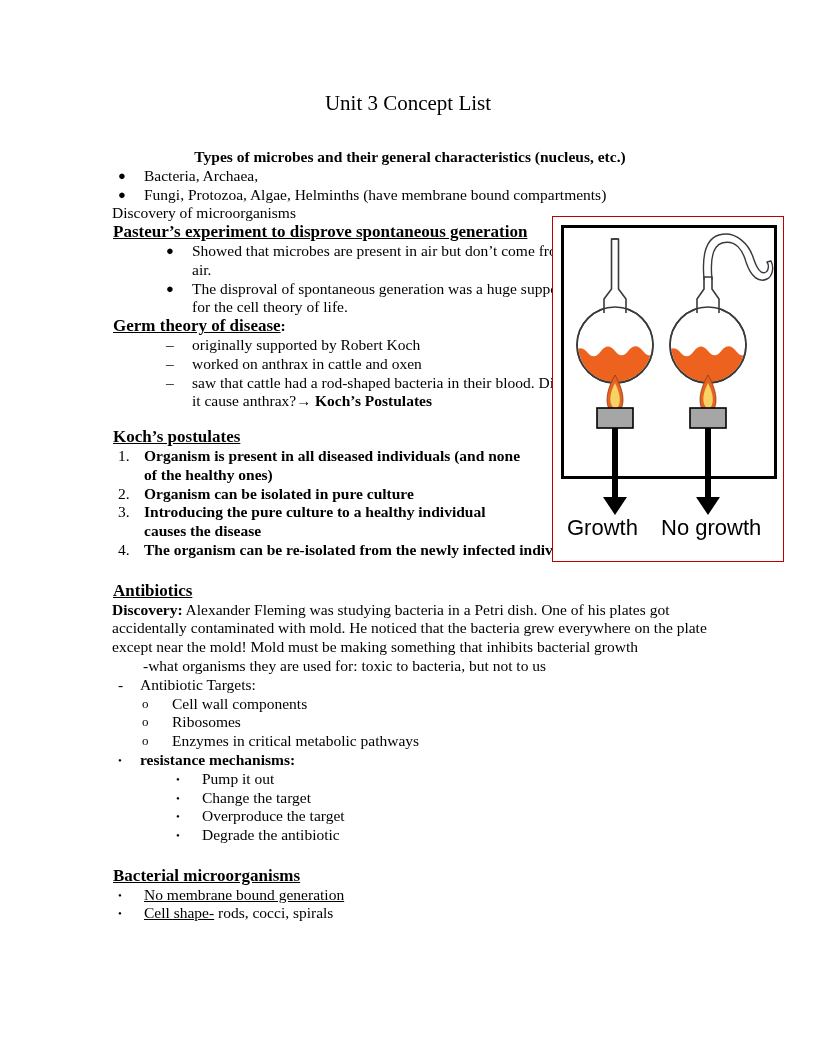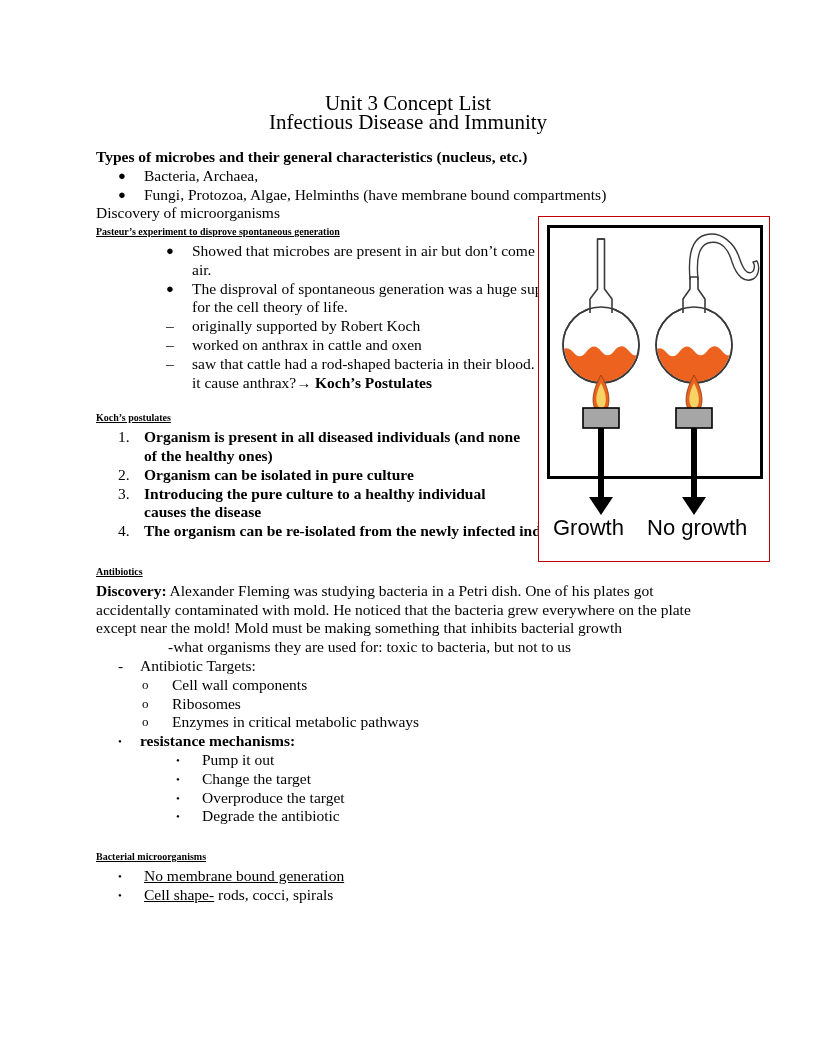--- a/index.html
+++ b/index.html
@@ -42,27 +42,29 @@
     font-size: 15.5px;
     line-height: 18.8px;
   }
   .bold { font-weight: bold; }
   .u-seg { text-decoration: underline; }
 
   
   .head-bold {
     font-weight: bold;
     font-size: 15.5px;
+    text-align: center;
   }
   .head-bold-u {
     font-weight: bold;
-    font-size: 10px;
+    font-size: 17px;
     text-decoration: underline;
-  }
-  .plain { font-size: 15.5px; }
+    margin-left: 17px;
+  }
+  .plain { font-size: 15.5px; margin-left: 16px; }
 
   
   .row {
     display: flex;
     align-items: flex-start;
   }
   .mk {
     flex: 0 0 auto;
     text-align: left;
   }
@@ -78,33 +80,33 @@
   .mk-sdot  { width: 26px; font-size: 11px; }
   .mk-hy    { width: 22px; }
 
   .block-b1 { margin-left: 22px; }
   .block-b2 { margin-left: 70px; }
   .block-num{ margin-left: 22px; }
   .block-dash{margin-left: 70px; }
   .block-o  { margin-left: 46px; }
   .block-sdot{margin-left: 80px; }
   .block-hy { margin-left: 22px; }
-  .block-tab{ margin-left: 72px; }
+  .block-tab{ margin-left: 47px; }
   .gap-md { height: 17px; }
   .gap-lg { height: 22px; }
 
   .narrow-col { width: 408px; }  
   .narrow-col-2 { width: 412px; }
 
   .arrow-b { font-weight: bold; font-size: 15px; }
 
   
   .figure {
     position: absolute;
-    left: 538px;
+    left: 552px;
     top: 216px;
     width: 232px;
     height: 346px;
     border: 1.5px solid #C00000;
     background: #ffffff;
     box-sizing: border-box;
   }
   .figure .inner-box {
     position: absolute;
     left: 8px;
@@ -131,21 +133,20 @@
   .lbl-growth   { left: 14px;  top: 298px; }
   .lbl-nogrowth { left: 108px; top: 298px; }
 </style>
 </head>
 <body>
 
 <div class="page">
 
   <div class="title-block">
     <div>Unit 3 Concept List</div>
-    <div>Infectious Disease and Immunity</div>
   </div>
 
   <div class="content">
 
     <div class="head-bold">Types of microbes and their general characteristics (nucleus, etc.)</div>
 
     <div class="row block-b1">
       <span class="mk mk-dot">●</span>
       <span class="tx">Bacteria, Archaea,</span>
     </div>
@@ -160,20 +161,23 @@
 
     <div class="row block-b2 narrow-col">
       <span class="mk mk-dot">●</span>
       <span class="tx">Showed that microbes are present in air but don’t come from air.</span>
     </div>
     <div class="row block-b2 narrow-col">
       <span class="mk mk-dot">●</span>
       <span class="tx">The disproval of spontaneous generation was a huge support for the cell theory of life.</span>
     </div>
 
+    <div>
+      <span class="head-bold-u">Germ theory of disease</span><span class="head-bold">:</span>
+    </div>
 
     <div class="row block-dash narrow-col">
       <span class="mk mk-dash">–</span>
       <span class="tx">originally supported by Robert Koch</span>
     </div>
     <div class="row block-dash narrow-col">
       <span class="mk mk-dash">–</span>
       <span class="tx">worked on anthrax in cattle and oxen</span>
     </div>
     <div class="row block-dash narrow-col">

